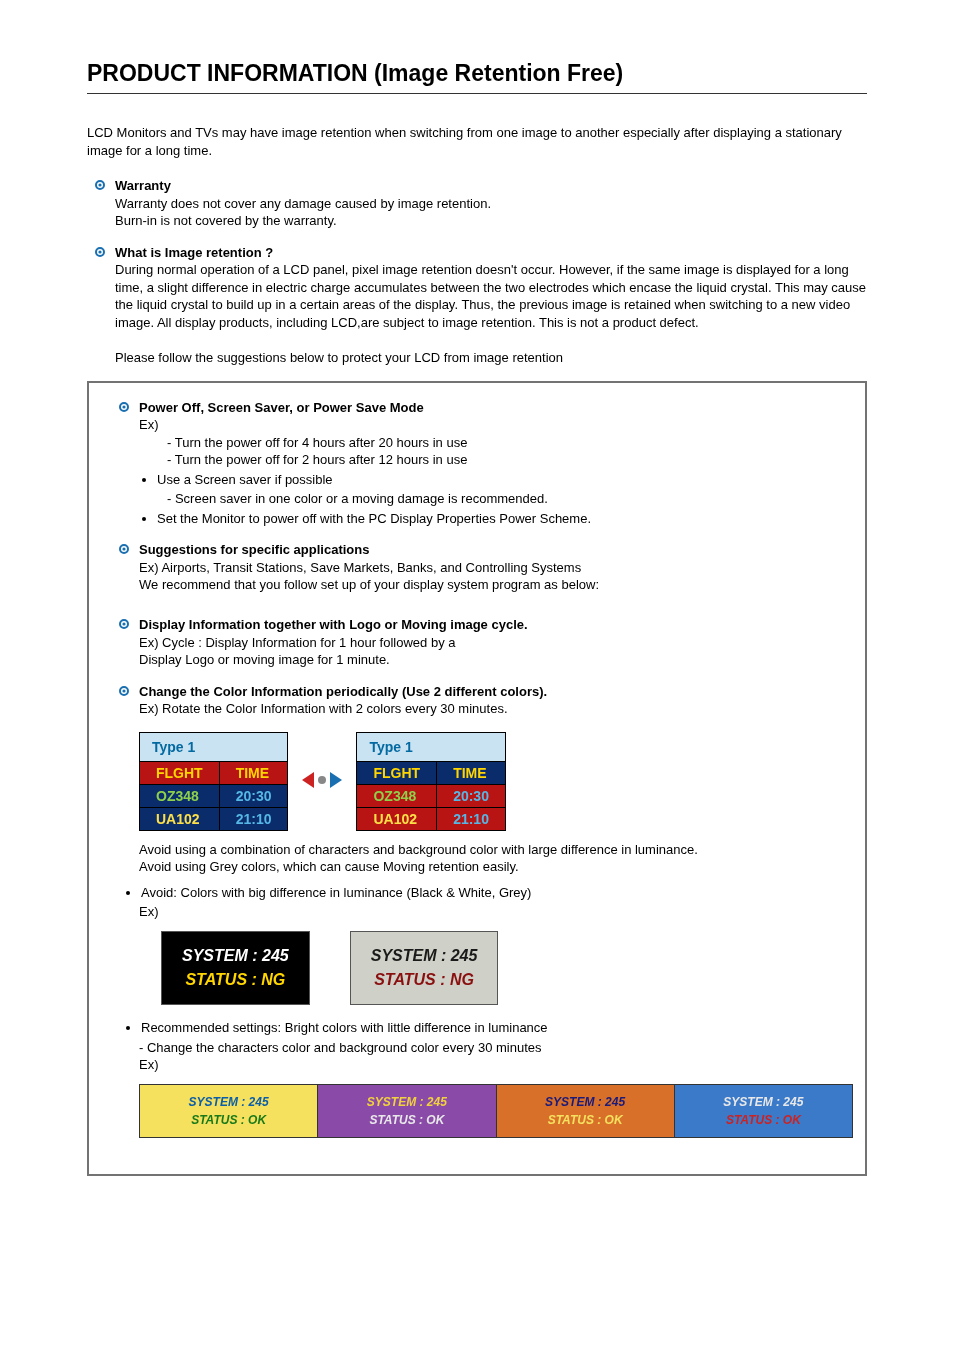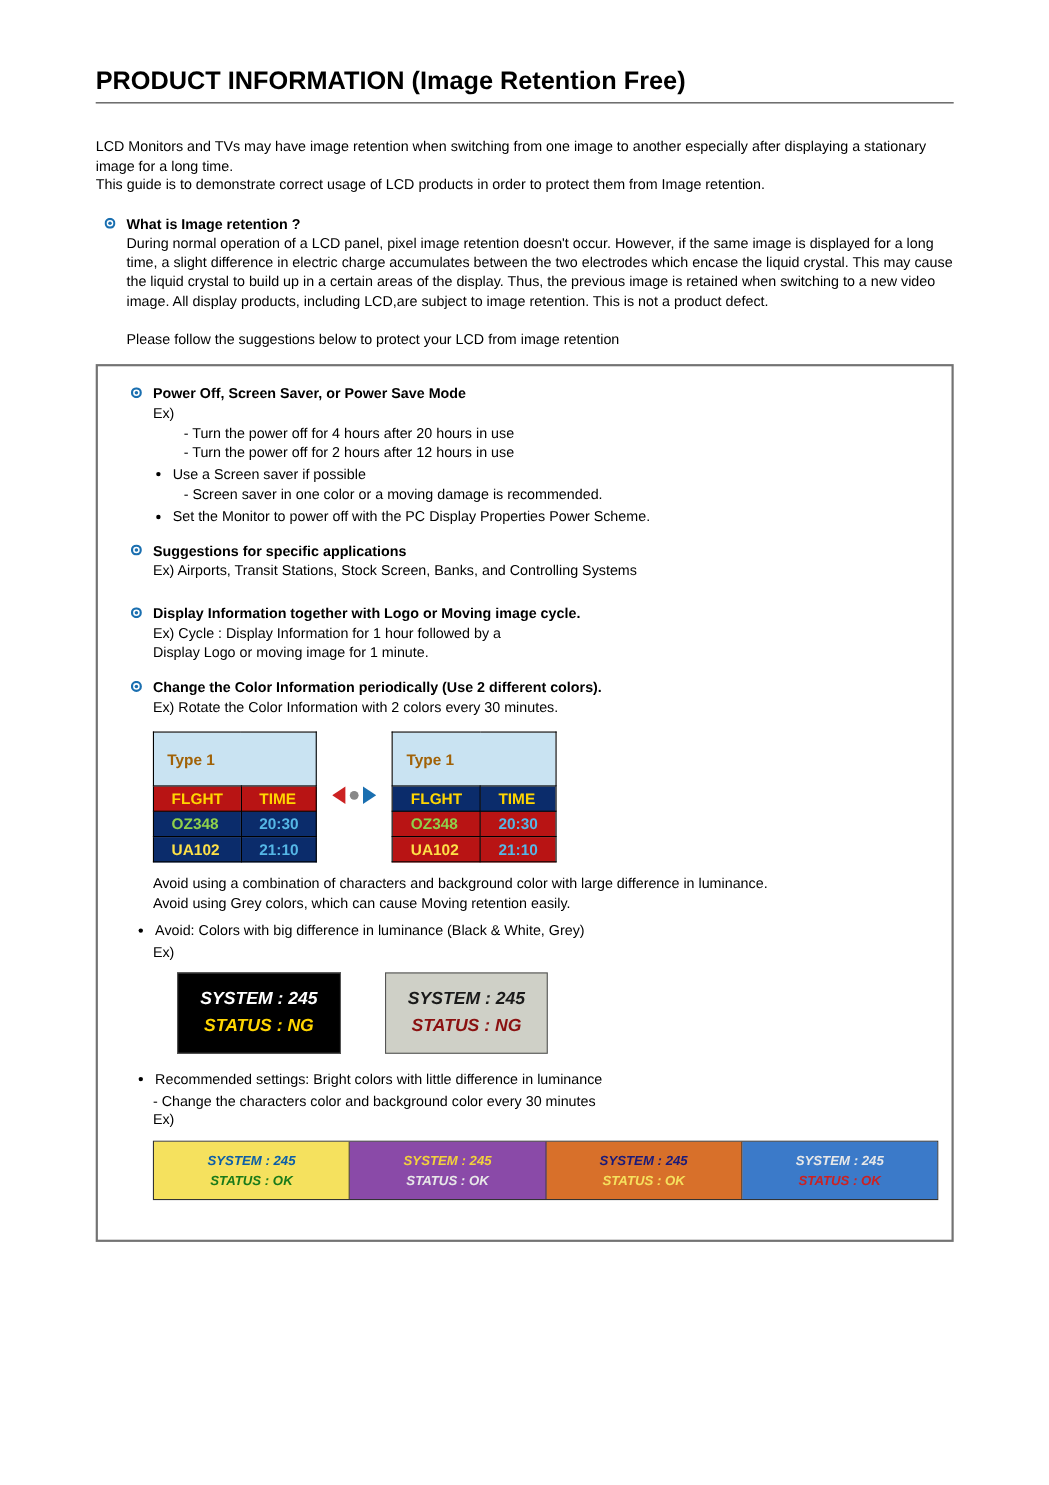--- a/index.html
+++ b/index.html
@@ -14,21 +14,21 @@
 .sect .body{line-height:1.35}
 .framed{border:2px solid #737373;padding:16px 12px 20px 12px;margin-top:10px}
 .framed .sect{padding-left:38px}
 .framed .sect .bicon{left:18px}
 ul.dots{margin:2px 0 2px 18px;padding:0}
 ul.dots li{margin:1px 0;list-style:disc;line-height:1.35}
 .sub{margin-left:28px;line-height:1.35}
 .ex-tables{display:flex;align-items:center;gap:14px;margin:10px 0 10px 38px}
 .tbl{border-collapse:collapse;border:1px solid #000}
 .tbl td{border:1px solid #000;padding:3px 16px;font-weight:bold;font-size:14px;font-family:Arial}
-.tbl .typ{background:#c9e3f2;color:#a16207;text-align:left;padding:16px 12px}
+.tbl .typ{background:#c9e3f2;color:#0369a1;text-align:left;padding:6px 12px}
 .tbl .hd{color:#ffd600}
 .tbl .d1{color:#8fd04a}.tbl .d2{color:#55b7e6}.tbl .d3{color:#fde047}
 .tA .hd{background:#b81414}.tA .row{background:#0b2c6b}
 .tB .hd{background:#0b2c6b}.tB .row{background:#b81414}
 .arrows{width:40px;text-align:center}
 .sysrow{display:flex;gap:40px;margin:10px 0 14px 60px}
 .sysbox{border:1px solid #555;padding:12px 20px;font-size:16px;font-weight:bold;font-style:italic;text-align:center;line-height:1.5}
 .sA{background:#000;color:#fff}.sA .st{color:#ffd600}
 .sB{background:#cfd0c7;color:#1a1a1a}.sB .st{color:#8a1010}
 .colorrow{display:flex;margin:10px 0 16px 38px;border:1px solid #333}
@@ -42,23 +42,35 @@
 </style>
 </head>
 <body>
 
 <div class="page">
   <h1>PRODUCT INFORMATION (Image Retention Free)</h1>
   <hr class="rule">
 
   <div class="intro">
     <span>LCD Monitors and TVs may have image retention when switching from one image to another especially after displaying a stationary image for a long time.</span><br>
-    <span>This guide is to demonstrate correct usage of LCD products in order to protect them from Image retention.</span>
-  </div>
-
+  </div>
+
+  <div class="sect">
+    <span class="bicon">
+        <svg width="10" height="10">
+          <circle cx="5" cy="5" r="4" fill="none" stroke="#1a6fb0" stroke-width="2"></circle>
+          <circle cx="5" cy="5" r="1.6" fill="#1a6fb0"></circle>
+        </svg>
+      </span>
+    <div class="body">
+      <b>Warranty</b><br>
+      <span>Warranty does not cover any damage caused by image retention.</span><br>
+      <span>Burn-in is not covered by the warranty.</span>
+    </div>
+  </div>
 
   <div class="sect">
     <span class="bicon">
         <svg width="10" height="10">
           <circle cx="5" cy="5" r="4" fill="none" stroke="#1a6fb0" stroke-width="2"></circle>
           <circle cx="5" cy="5" r="1.6" fill="#1a6fb0"></circle>
         </svg>
       </span>
     <div class="body">
       <b>What is Image retention ?</b><br>
@@ -94,21 +106,22 @@
 
     <div class="sect">
       <span class="bicon">
           <svg width="10" height="10">
             <circle cx="5" cy="5" r="4" fill="none" stroke="#1a6fb0" stroke-width="2"></circle>
             <circle cx="5" cy="5" r="1.6" fill="#1a6fb0"></circle>
           </svg>
         </span>
       <div class="body">
         <b>Suggestions for specific applications</b><br>
-        <span>Ex) Airports, Transit Stations, Stock Screen, Banks, and Controlling Systems</span><br>
+        <span>Ex) Airports, Transit Stations, Save Markets, Banks, and Controlling Systems</span><br>
+        <span>We recommend that you follow set up of your display system program as below:</span>
       </div>
     </div>
 
     <div class="sect" style="margin-top:22px">
       <span class="bicon">
           <svg width="10" height="10">
             <circle cx="5" cy="5" r="4" fill="none" stroke="#1a6fb0" stroke-width="2"></circle>
             <circle cx="5" cy="5" r="1.6" fill="#1a6fb0"></circle>
           </svg>
         </span>

